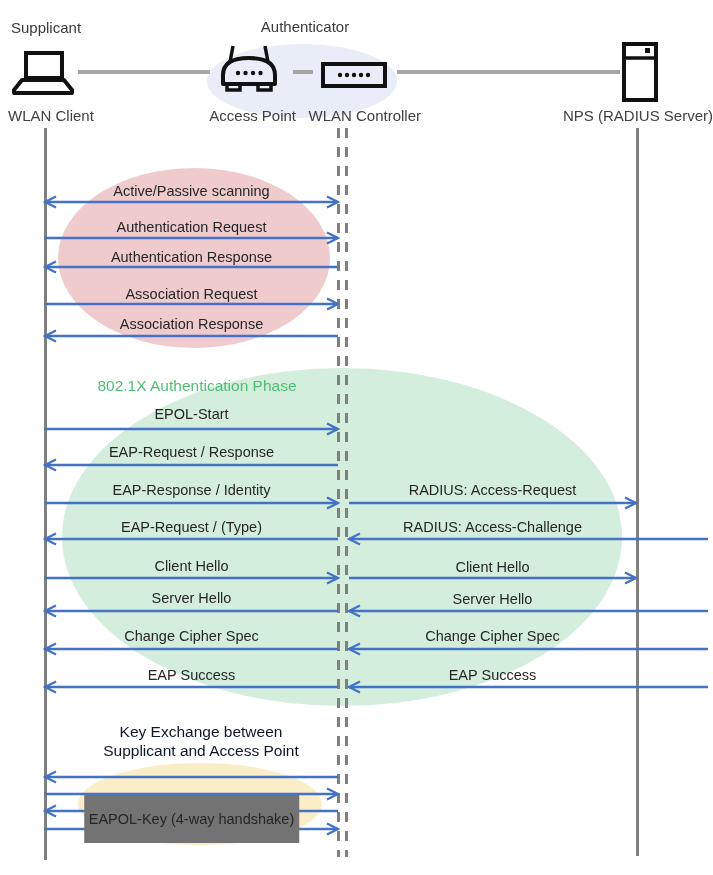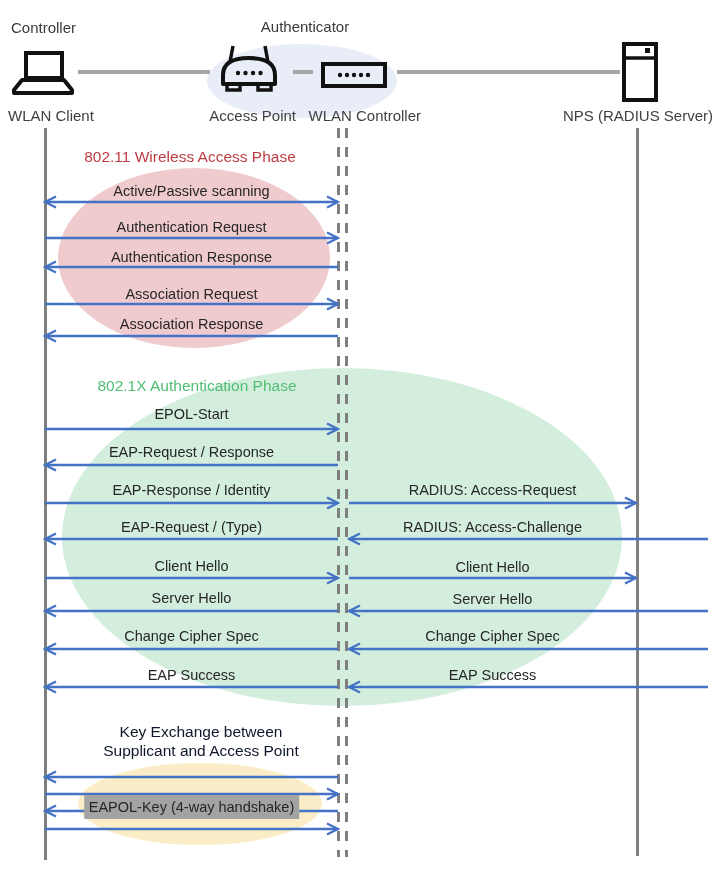--- a/index.html
+++ b/index.html
@@ -12,35 +12,35 @@
   .lifeline{position:absolute;width:3px;background:#7F7F7F;}
   .lifeline-dashed{
     position:absolute;width:3px;
     background:repeating-linear-gradient(to bottom,#7F7F7F 0 10px,transparent 10px 19px);
   }
   .connector{position:absolute;height:4px;background:#A6A6A6;}
   .role-label{position:absolute;font-size:15px;color:#3A3A3A;white-space:nowrap;}
   .device-label{position:absolute;font-size:15px;color:#404040;white-space:nowrap;text-align:right;}
   .phase-title{position:absolute;font-size:15.5px;font-weight:400;text-align:center;white-space:pre-line;line-height:19px;}
   .msg-label{position:absolute;font-size:14.5px;color:#262626;text-align:center;white-space:nowrap;line-height:16px;z-index:6;}
-  .msg-label.bg{background:#a3a3a3;padding:4px 5px;}
+  .msg-label.bg{background:#737373;padding:16px 5px;}
   .msg-arrow{position:absolute;z-index:5;}
   svg{display:block;}
 </style>
 </head>
 <body>
 
 <div id="canvas">
 
   <div class="ellipse" style="left:207px;top:44px;width:190px;height:74px;background:#E9EDF7;"></div>
   <div class="ellipse" style="left:58px;top:168px;width:272px;height:180px;background:#F0CBCE;"></div>
   <div class="ellipse" style="left:62px;top:368px;width:560px;height:338px;background:#D4EEDE;"></div>
   <div class="ellipse" style="left:78px;top:763px;width:244px;height:82px;background:#FCEDC9;"></div>
 
-  <div class="role-label" style="left:11px;top:19px;">Controller</div>
+  <div class="role-label" style="left:11px;top:19px;">Supplicant</div>
   <div class="role-label" style="left:240px;top:18px;width:130px;text-align:center;">Authenticator</div>
 
   <div class="connector" style="left:78px;top:70px;width:132px;"></div>
   <div class="connector" style="left:293px;top:70px;width:20px;"></div>
   <div class="connector" style="left:397px;top:70px;width:223px;"></div>
 
   <div class="abs" style="left:10px;top:50px;">
     <svg width="66" height="46" viewBox="0 0 66 46">
       <rect x="16" y="3" width="36" height="25" fill="none" stroke="#111" stroke-width="4"></rect>
       <polygon points="12,30 54,30 62,40 62,43 4,43 4,40" fill="none" stroke="#111" stroke-width="4" stroke-linejoin="round"></polygon>
@@ -83,21 +83,20 @@
   <div class="device-label" style="left:8px;top:107px;width:90px;text-align:left;">WLAN Client</div>
   <div class="device-label" style="left:196px;top:107px;width:100px;">Access Point</div>
   <div class="device-label" style="left:305px;top:107px;width:116px;">WLAN Controller</div>
   <div class="device-label" style="left:563px;top:107px;width:150px;">NPS (RADIUS Server)</div>
 
   <div class="lifeline" style="left:44px;top:128px;height:732px;"></div>
   <div class="lifeline-dashed" style="left:337px;top:128px;height:729px;"></div>
   <div class="lifeline-dashed" style="left:345px;top:128px;height:729px;"></div>
   <div class="lifeline" style="left:636px;top:128px;height:728px;"></div>
 
-  <div class="phase-title" style="left:70px;top:147px;width:240px;color:#BE3C44;">802.11 Wireless Access Phase</div>
   <div class="phase-title" style="left:77px;top:376px;width:240px;color:#4FBE73;">802.1X Authentication Phase</div>
   <div class="phase-title" style="left:81px;top:722px;width:240px;color:#0f172a;">Key Exchange between
 Supplicant and Access Point</div>
 
   <div id="layer-messages">
       <div class="msg-arrow" style="left: 43px; top: 194px;">
         <svg width="297" height="16">
           <line x1="2" y1="8" x2="295" y2="8" stroke="#4472C4" stroke-width="2.4"></line>
           <polyline points="284,2.5 295,8 284,13.5" fill="none" stroke="#4472C4" stroke-width="2.4" stroke-linejoin="miter"></polyline>
           <polyline points="13,2.5 2,8 13,13.5" fill="none" stroke="#4472C4" stroke-width="2.4" stroke-linejoin="miter"></polyline>

